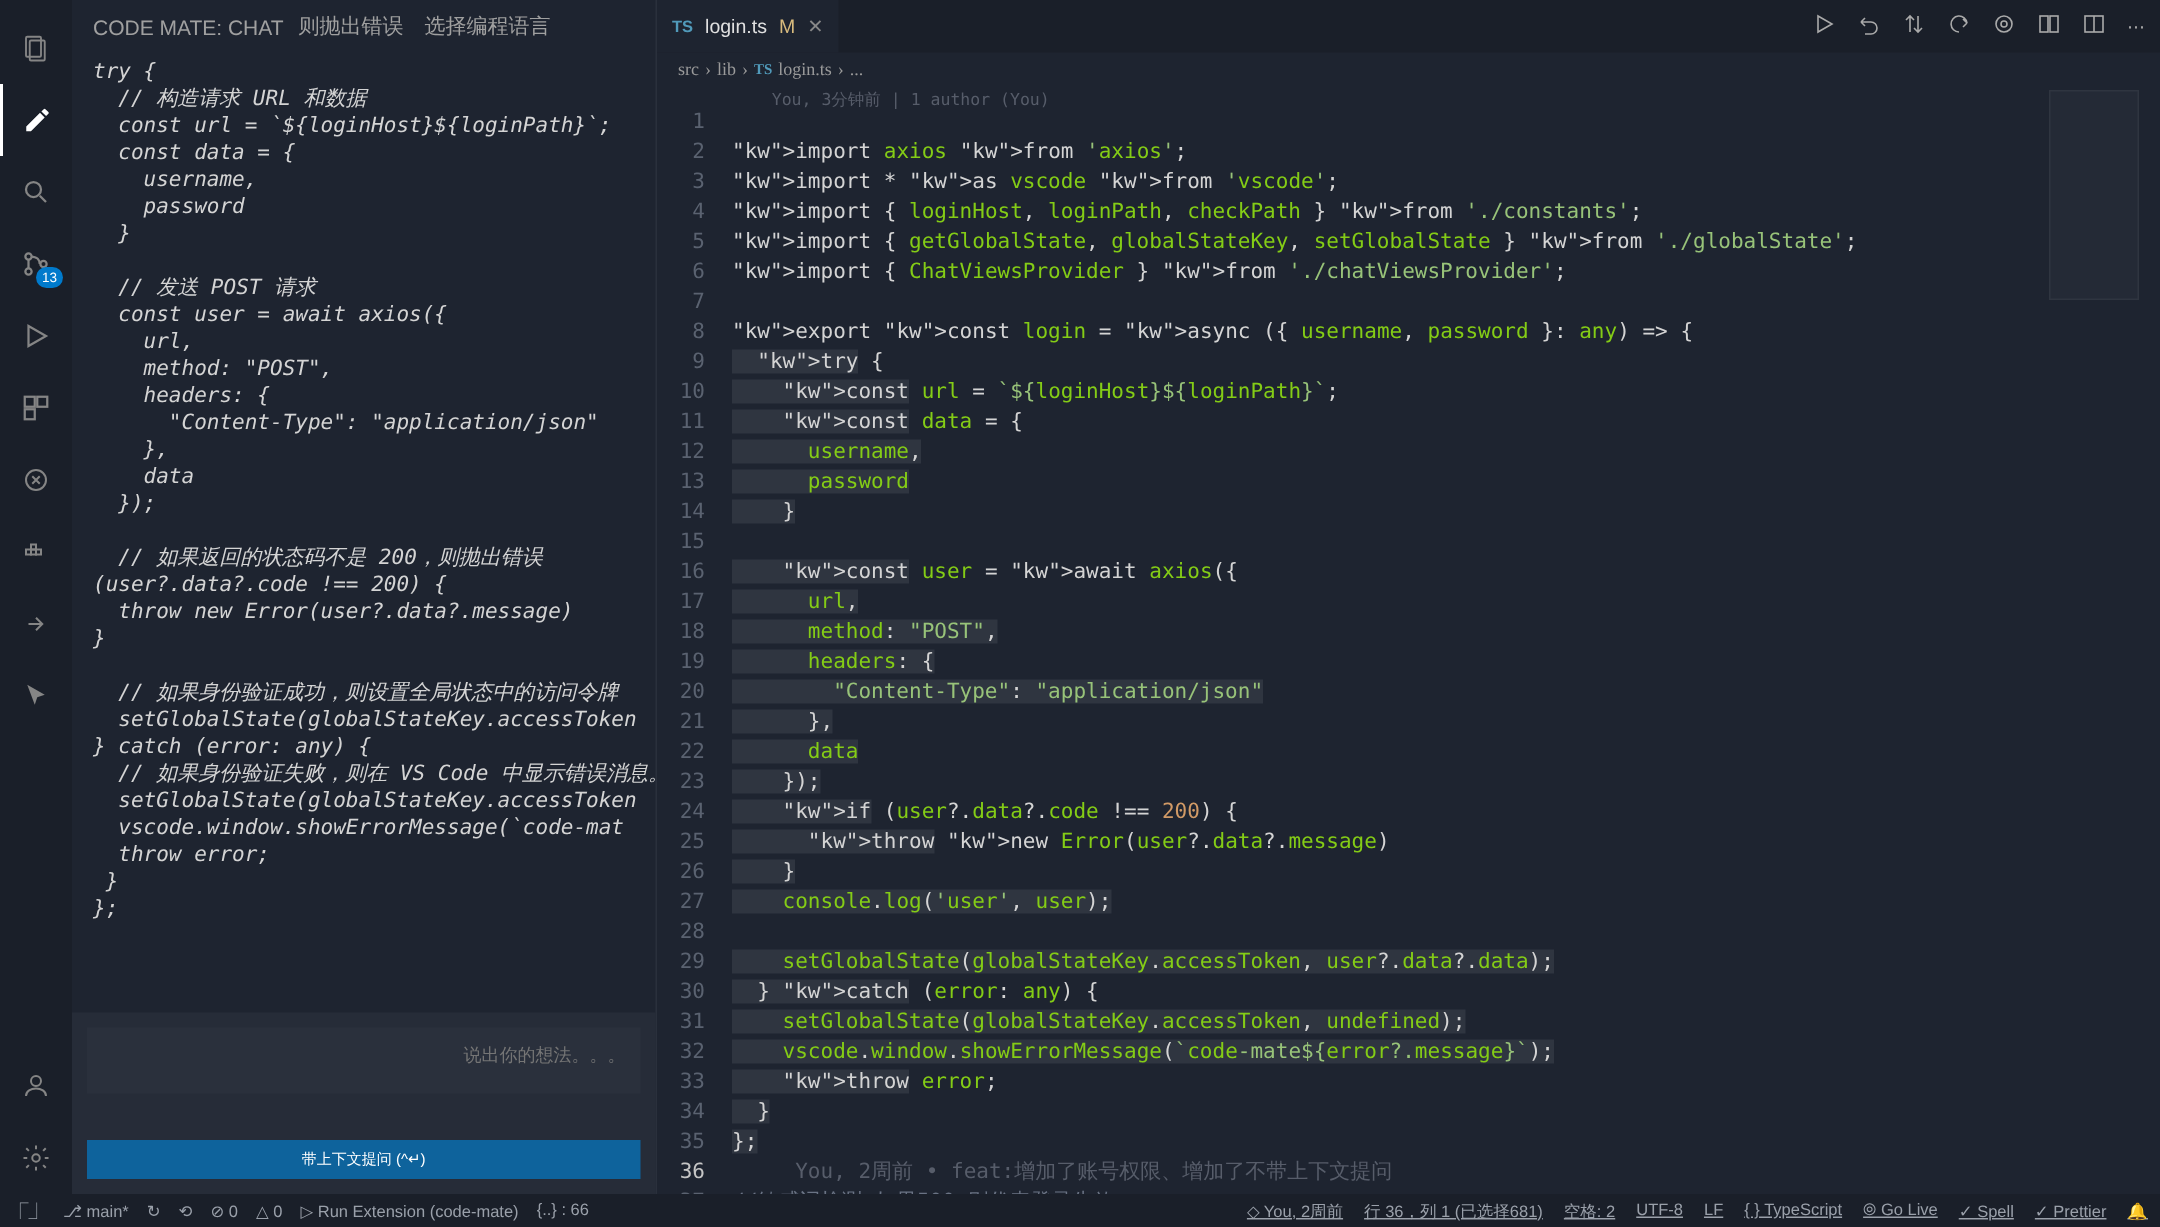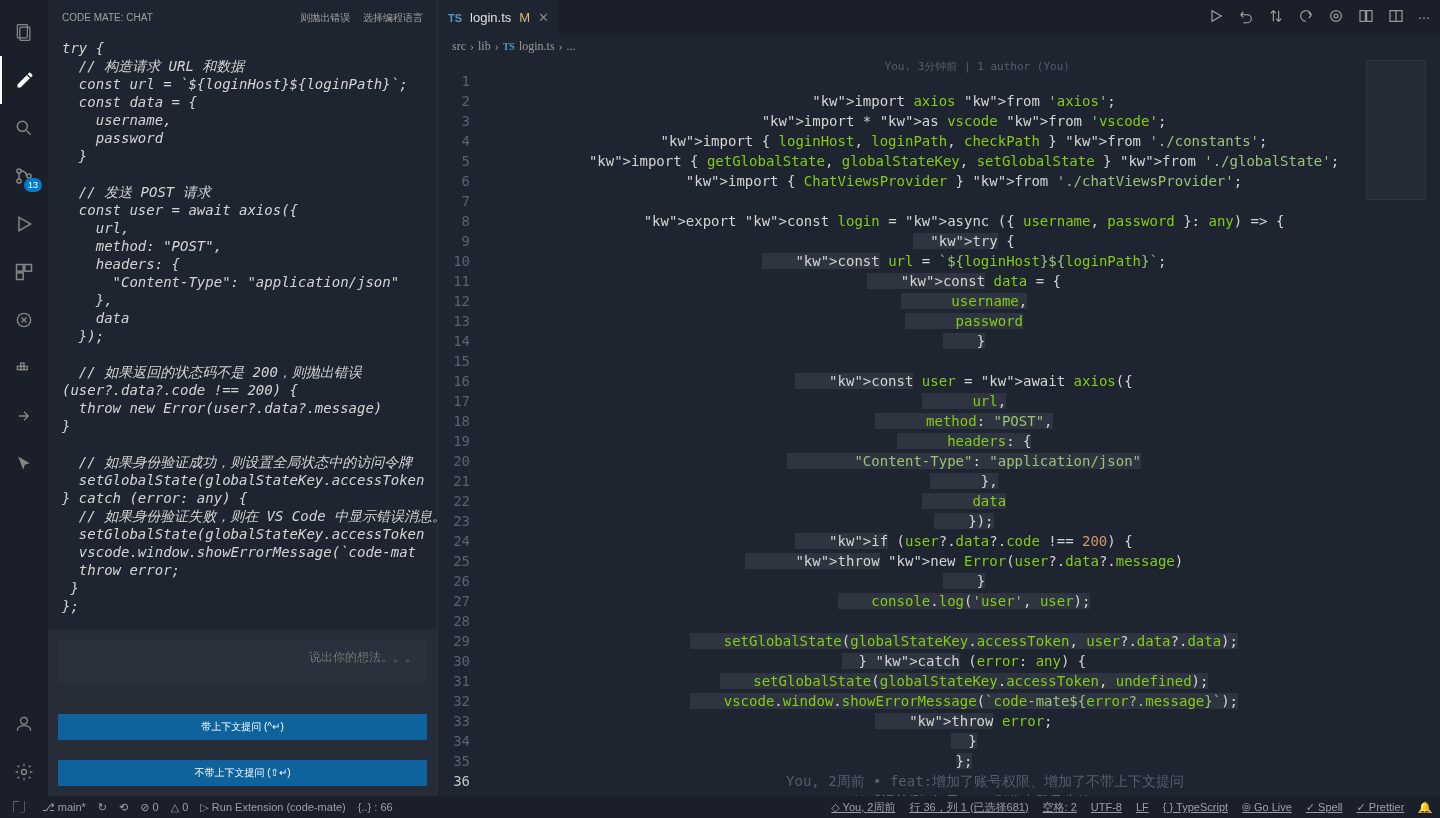--- a/index.html
+++ b/index.html
@@ -48,23 +48,23 @@
   background: #1e2430;
   display: flex;
   flex-direction: column;
   border-right: 1px solid #2a303c;
 }
 .side-header {
   height: 35px;
   display: flex;
   align-items: center;
   padding: 12px 14px;
-  font-size: 10px;
+  font-size: 14px;
   color: #a0a0a0;
-  justify-content: space-between;
+  justify-content: flex-start;
 }
 .side-header .actions span { margin-left: 10px; cursor: pointer; }
 .chat-body {
   flex: 1;
   overflow: hidden;
   padding: 4px 0 4px 0;
 }
 .chat-code {
   font-family: Menlo, Consolas, monospace;
   font-size: 14px;
@@ -160,21 +160,20 @@
   text-align: right;
   padding-right: 18px;
   color: #5a6270;
   user-select: none;
 }
 .gutter div { height: 20px; }
 .code {
   flex: 1;
   white-space: pre;
   color: #d4d4d4;
-  text-align: center;
 }
 .code .line { height: 20px; }
 .str { color: #98c379; }
 .var { color: #84cc16; margin-top: 48px; }
 .num { color: #d19a66; }
 .comment { color: #6a7384; }
 .hl { background: #2f3540; }
 .blame { color: #575d6a; }
 .minimap {
   position: absolute;
@@ -320,21 +319,20 @@
   // 如果身份验证失败，则在 VS Code 中显示错误消息。
   setGlobalState(globalStateKey.accessToken
   vscode.window.showErrorMessage(`code-mat
   throw error;
  }
 };</pre>
     </div>
     <div class="chat-input-area">
       <textarea class="chat-input" placeholder="说出你的想法。。。" style=""></textarea>
       <button class="chat-btn">带上下文提问 (^↵)</button>
-      <button class="chat-btn">不带上下文提问 (⇧↵)</button>
     </div>
   </div>
 
   <div class="editor-area">
     <div class="tab-bar">
       <div class="tab">
         <span class="ts">TS</span>
         <span>login.ts</span>
         <span class="mod">M</span>
         <span class="close">✕</span>

